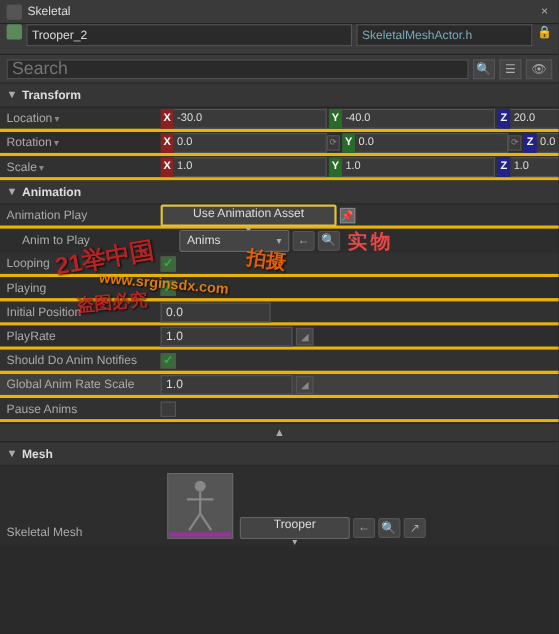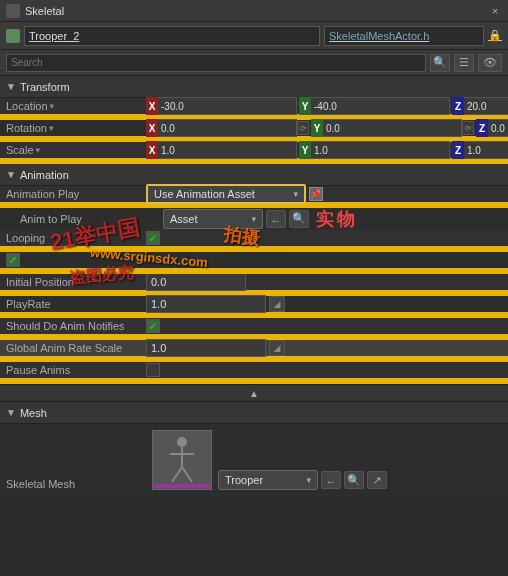--- a/index.html
+++ b/index.html
@@ -38,25 +38,24 @@
       display: flex; align-items: center; justify-content: center;
       color: #aaa;
       cursor: pointer;
     }
 
     
     .actor-row {
       background: #3a3a3a;
       height: 28px;
       display: flex;
-      align-items: center;
+      align-items: flex-start;
       padding: 0 6px;
       gap: 4px;
       border-bottom: 1px solid #222;
-      text-decoration: underline;
     }
     .actor-icon {
       width: 14px; height: 14px;
       background: #5a8a5a;
       border-radius: 2px;
       flex-shrink: 0;
     }
     .actor-name-field {
       flex: 1;
       background: #2a2a2a;
@@ -89,21 +88,21 @@
       align-items: center;
       padding: 0 6px;
       border-bottom: 1px solid #222;
       gap: 4px;
     }
     .search-input {
       flex: 1;
       background: #2a2a2a;
       border: 1px solid #555;
       color: #ccc;
-      font-size: 10px;
+      font-size: 16px;
       padding: 2px 4px;
       height: 18px;
     }
     .search-btn {
       width: 20px; height: 18px;
       background: #444;
       border: 1px solid #555;
       display: flex; align-items: center; justify-content: center;
       color: #aaa;
       cursor: pointer;
@@ -135,31 +134,31 @@
       border-bottom: 1px solid #222;
       cursor: pointer;
     }
     .section-arrow {
       color: #aaa;
       margin-right: 4px;
       font-size: 10px;
     }
     .section-title {
       font-size: 11px;
-      font-weight: normal;
+      font-weight: bold;
       color: #ddd;
     }
 
     
     .prop-row {
       display: flex;
       align-items: center;
       height: 22px;
       padding: 0 6px;
-      border-bottom: 6px solid #eab308;
+      border-bottom: 3px solid #eab308;
       background: #313131;
     }
     .prop-row:nth-child(even) { background: #2d2d2d; }
     .prop-label {
       width: 140px;
       flex-shrink: 0;
       color: #aaa;
       font-size: 11px;
       display: flex;
       align-items: center;
@@ -221,20 +220,21 @@
       background: #444;
       border: 1px solid #666;
       border-radius: 2px;
       padding: 0 6px;
       cursor: pointer;
       gap: 4px;
       min-width: 160px;
     }
     .dropdown.highlighted {
       border: 2px solid #e0c040;
+      flex-direction: column;
     }
     .dropdown-text {
       flex: 1;
       font-size: 11px;
       color: #ddd;
     }
     .dropdown-arrow {
       font-size: 9px;
       color: #aaa;
     }
@@ -511,39 +511,40 @@
       <span class="dropdown-text">Use Animation Asset</span>
       <span class="dropdown-arrow">▾</span>
     </div>
     <div class="dropdown-pin">📌</div>
   </div>
 </div>
 
 <div class="anim-play-row">
   <div class="anim-play-label">Anim to Play</div>
   <div class="dropdown" style="min-width:100px;width:100px;">
-    <span class="dropdown-text">Asset</span>
+    <span class="dropdown-text">Anims</span>
     <span class="dropdown-arrow">▾</span>
   </div>
   <div class="small-btn">←</div>
   <div class="small-btn">🔍</div>
   <div style="font-size:18px;color:#e44;font-weight:bold;margin-left:4px;">实</div>
   <div style="font-size:18px;color:#e44;font-weight:bold;">物</div>
 </div>
 
 <div class="prop-row">
   <div class="prop-label">Looping</div>
   <div class="prop-value">
     <div class="checkbox-field">
       <span class="checkbox-check">✓</span>
     </div>
   </div>
 </div>
 
 <div class="prop-row" style="background:#2d2d2d;position:relative;">
+  <div class="prop-label">Playing</div>
   <div class="prop-value">
     <div class="checkbox-field">
       <span class="checkbox-check">✓</span>
     </div>
   </div>
 </div>
 
 <div class="prop-row">
   <div class="prop-label">Initial Position</div>
   <div class="prop-value">
@@ -601,21 +602,21 @@
       <circle cx="28" cy="10" r="5" fill="#888"></circle>
       <line x1="28" y1="15" x2="28" y2="35" stroke="#888" stroke-width="2"></line>
       <line x1="16" y1="22" x2="40" y2="22" stroke="#888" stroke-width="2"></line>
       <line x1="28" y1="35" x2="18" y2="50" stroke="#888" stroke-width="2"></line>
       <line x1="28" y1="35" x2="38" y2="50" stroke="#888" stroke-width="2"></line>
       <rect x="0" y="52" width="56" height="4" fill="#993399"></rect>
     </svg>
   </div>
   <div class="mesh-controls">
     <div class="mesh-dropdown-row">
-      <div class="dropdown" style="min-width:100px;">
+      <div class="dropdown" style="min-width:100px;flex-direction:column;">
         <span class="dropdown-text">Trooper</span>
         <span class="dropdown-arrow">▾</span>
       </div>
       <div class="small-btn">←</div>
       <div class="small-btn">🔍</div>
       <div class="small-btn">↗</div>
     </div>
   </div>
 </div>
 

